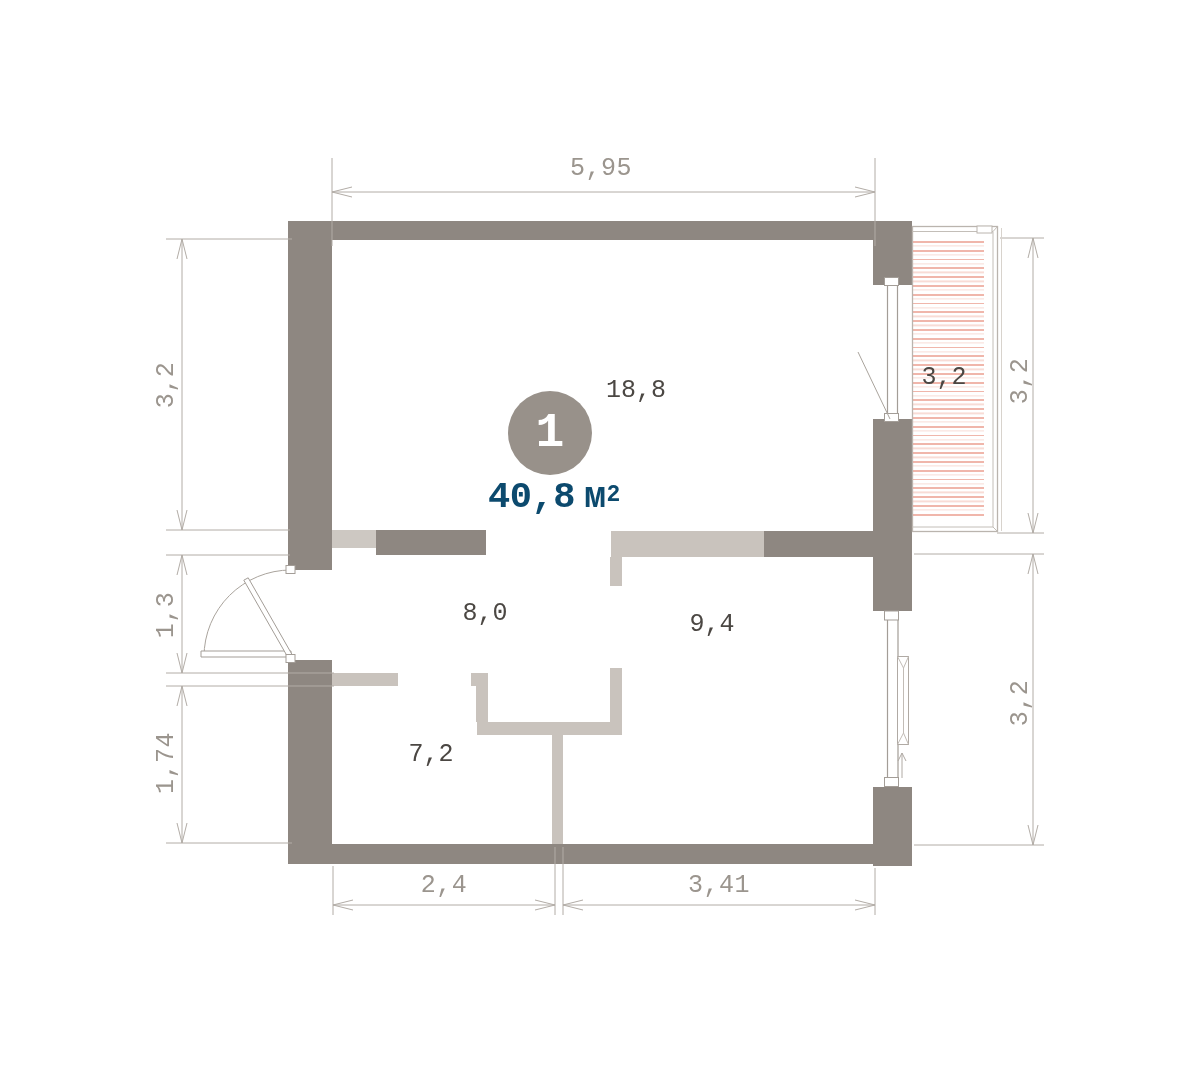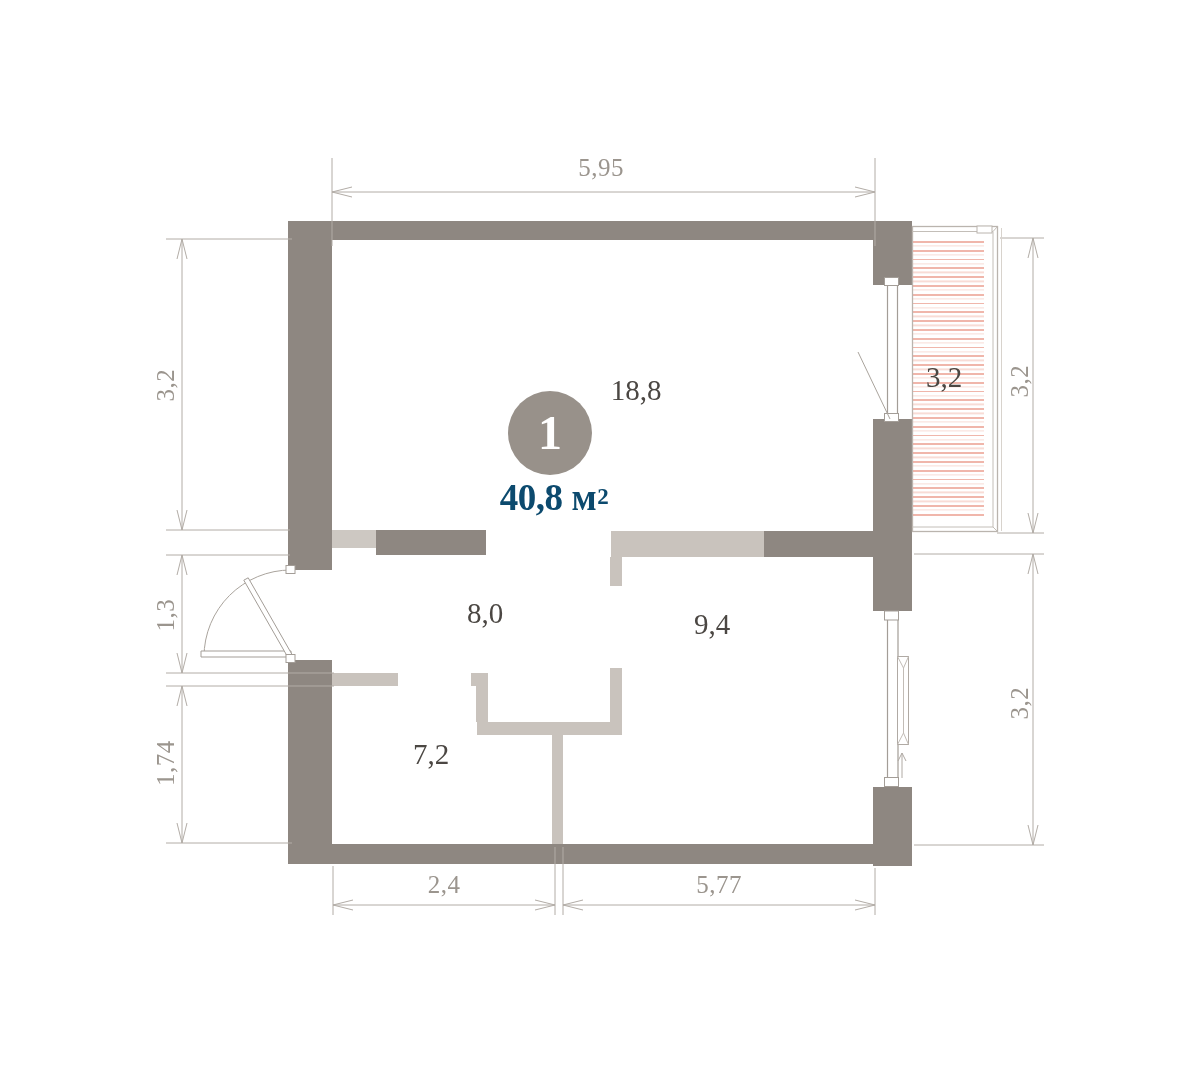--- a/index.html
+++ b/index.html
@@ -1,18 +1,18 @@
 <!DOCTYPE html>
 <html><head>
 <meta charset="utf-8">
 <style>
   html,body{margin:0;padding:0;background:#ffffff;}
   #canvas{
     position:relative;width:1200px;height:1065px;background:#ffffff;overflow:hidden;
-    font-family:Liberation Serif, serif;
+    font-family:Liberation Mono, monospace;
   }
   
   .wd{position:absolute;background:#8e8781;}
   .wl{position:absolute;background:#c9c3bd;}
   .wll{position:absolute;background:#cdc8c2;}
   
   #balcony-hatch{
     position:absolute;left:913px;top:239px;width:71px;height:277px;
     background-image:
       repeating-linear-gradient(180deg,#f0b6ab 0,#f0b6ab 1.8px,rgba(0,0,0,0) 1.8px,rgba(0,0,0,0) 8.8px),
@@ -20,21 +20,21 @@
     background-position:0 2px,0 6.4px;
   }
   svg.layer{position:absolute;left:0;top:0;}
   
   .lbl-dim{
     position:absolute;color:#9b958e;font-size:25px;letter-spacing:0.5px;
     transform:translate(-50%,-50%);white-space:nowrap;
   }
   .lbl-dim.rot{transform:translate(-50%,-50%) rotate(-90deg);}
   .lbl-room{
-    position:absolute;color:#4b4743;font-size:29px;
+    position:absolute;color:#4b4743;font-size:25px;
     transform:translate(-50%,-50%);white-space:nowrap;
   }
   #unit-circle{
     position:absolute;left:508px;top:391px;width:84px;height:84px;border-radius:50%;
     background:#98918a;display:flex;align-items:center;justify-content:center;
   }
   #unit-circle .num{color:#ffffff;font-size:48px;font-weight:700;line-height:1;}
   #total-area{
     position:absolute;left:554px;top:497px;transform:translate(-50%,-50%);
     color:#0c4a6e;font-size:37px;font-weight:700;white-space:nowrap;letter-spacing:-0.5px;
@@ -126,21 +126,21 @@
     </g>
   </svg>
 
   <div class="lbl-dim" style="left:601px;top:168px;">5,95</div>
   <div class="lbl-dim rot" style="left:166px;top:385px;">3,2</div>
   <div class="lbl-dim rot" style="left:166px;top:615px;">1,3</div>
   <div class="lbl-dim rot" style="left:166px;top:763px;">1,74</div>
   <div class="lbl-dim rot" style="left:1020px;top:381px;">3,2</div>
   <div class="lbl-dim rot" style="left:1020px;top:703px;">3,2</div>
   <div class="lbl-dim" style="left:444px;top:885px;">2,4</div>
-  <div class="lbl-dim" style="left:719px;top:885px;">5,77</div>
+  <div class="lbl-dim" style="left:719px;top:885px;">3,41</div>
 
   <div class="lbl-room" style="left:636px;top:390px;">18,8</div>
   <div class="lbl-room" style="left:485px;top:613px;">8,0</div>
   <div class="lbl-room" style="left:712px;top:624px;">9,4</div>
   <div class="lbl-room" style="left:431px;top:754px;">7,2</div>
   <div class="lbl-room" style="left:944px;top:377px;">3,2</div>
 
   <div id="unit-circle">
     <span class="num">1</span>
   </div>

